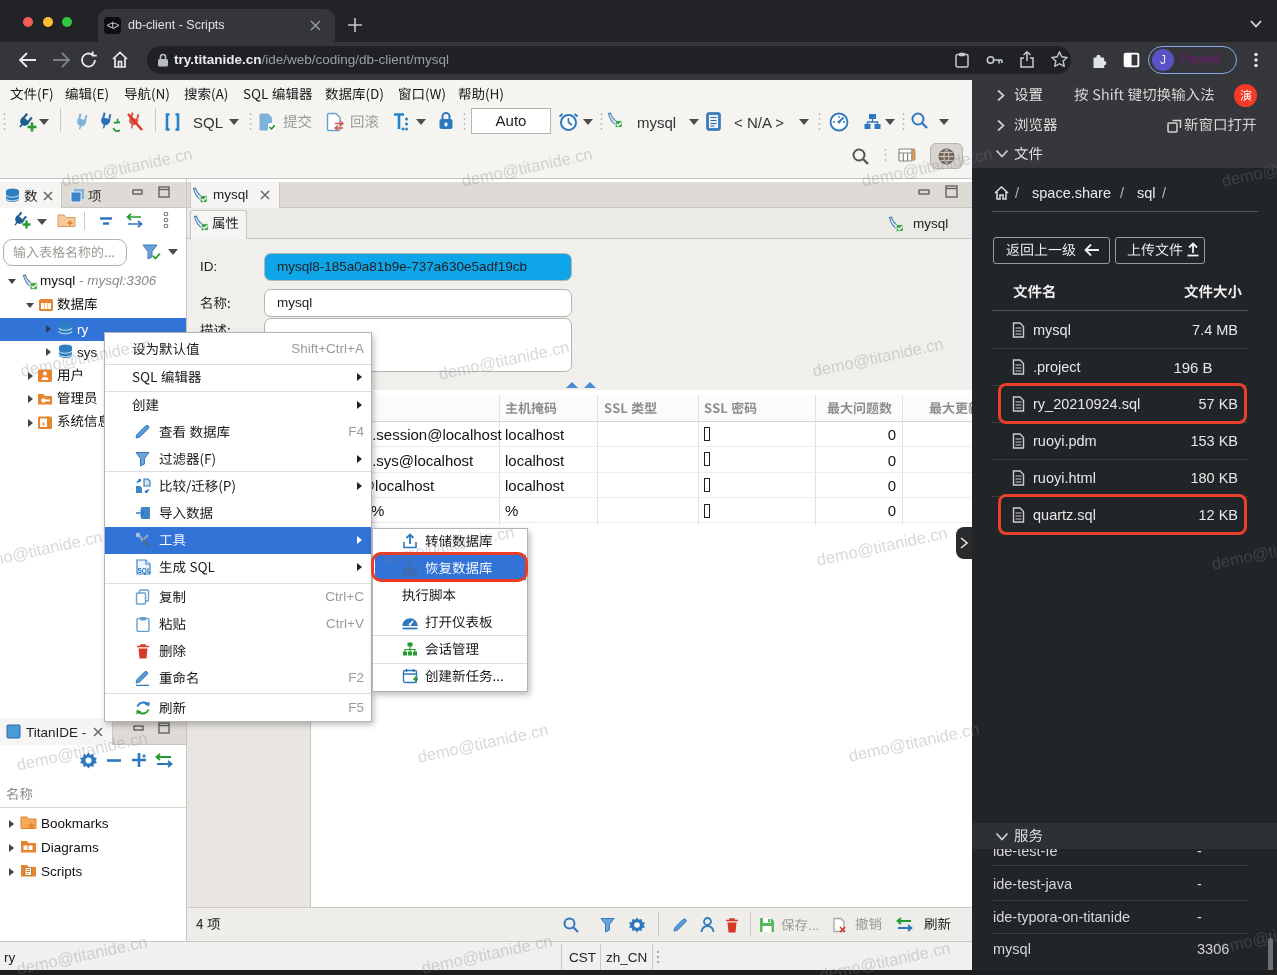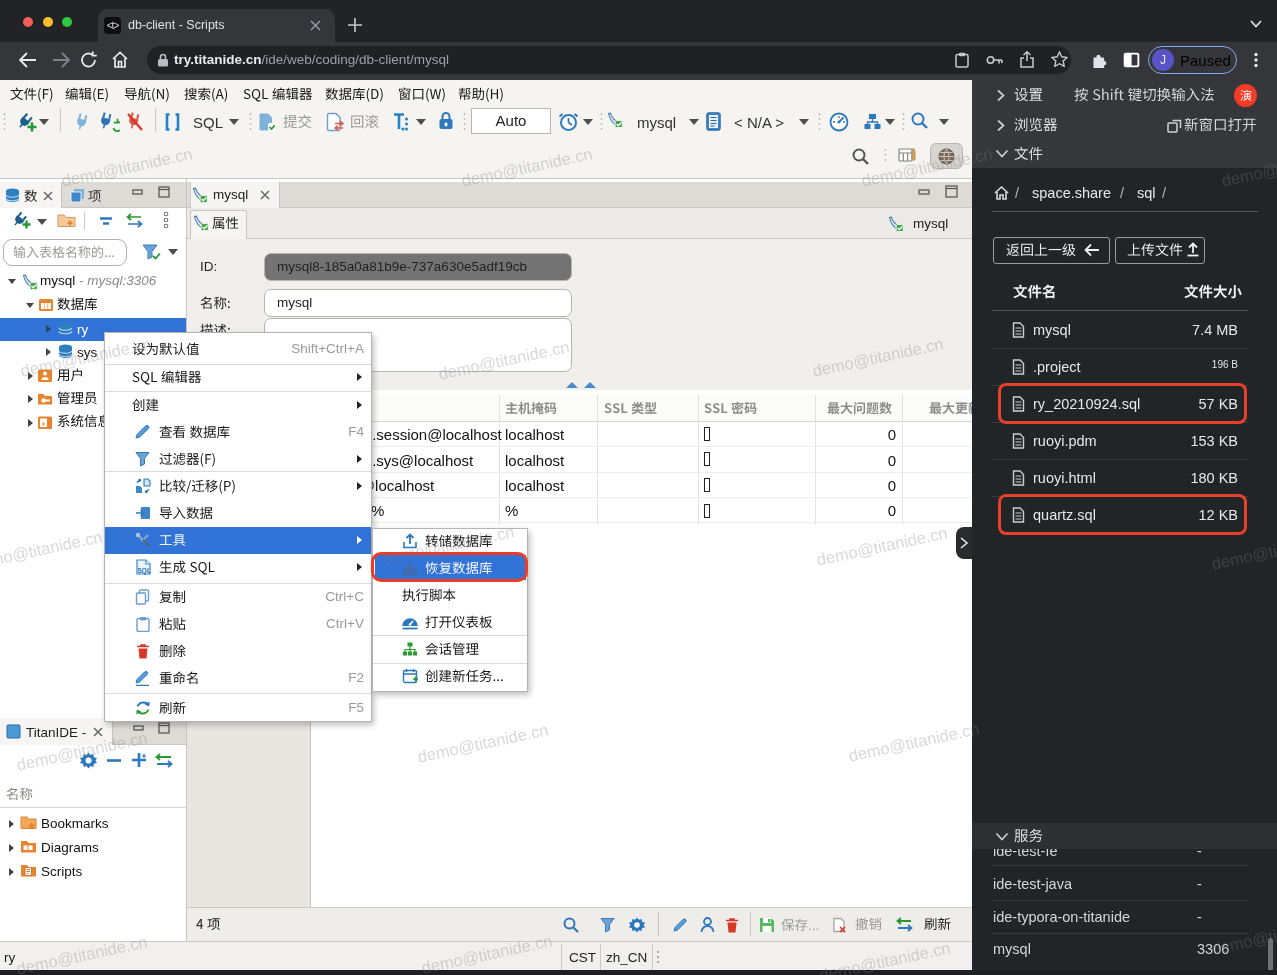--- a/index.html
+++ b/index.html
@@ -60,21 +60,21 @@
   </svg>
 <svg class="ab" style="left:1091px;top:51px" width="17" height="17">
     <path d="M2.5 6.5 h3 a2.1 2.1 0 1 1 4 0 H12 a1.2 1.2 0 0 1 1.2 1.2 v2.4 a2.1 2.1 0 1 1 0 4.2 v2.5 a1.2 1.2 0 0 1 -1.2 1.2 H3.7 a1.2 1.2 0 0 1 -1.2 -1.2 Z" fill="#dfe2e6"></path>
   </svg>
 <svg class="ab" style="left:1123px;top:52px" width="17" height="16">
     <rect x="0.7" y="0.7" width="15.6" height="14.6" rx="2.2" fill="#fff"></rect>
     <rect x="8.6" y="2.6" width="5.8" height="10.8" fill="#35363a"></rect>
   </svg>
 <div class="ab" style="left:1148px;top:46px;width:89px;height:28px;border:1.5px solid #7fa9f0;border-radius:14px"></div>
 <div class="ab" style="left:1152px;top:49px;width:22px;height:22px;border-radius:11px;background:#5a52c7;color:#eee;font-size:12px;text-align:center;line-height:22px">J</div>
-<div class="ab" style="left:1180px;top:52px;font-size:15px;color:#000000">Paused</div>
+<div class="ab" style="left:1180px;top:52px;font-size:12px;color:#701a75">Paused</div>
 <svg class="ab" style="left:1254px;top:52px" width="4" height="16">
     <circle cx="2" cy="2.5" r="1.7" fill="#e8eaed"></circle>
     <circle cx="2" cy="8" r="1.7" fill="#e8eaed"></circle>
     <circle cx="2" cy="13.5" r="1.7" fill="#e8eaed"></circle>
   </svg>
 <div class="ab" style="left:0;top:80px;width:972px;height:98px;background:#f6f4f1"></div>
 <div class="ab" style="left:10px;top:86px">
     <svg width="44" height="17" viewBox="0 0 44 17">
       <g fill="#1a1a1a" transform="matrix(0.01350,0,0,-0.01350,0,13)">
         <use href="#g6587" x="0"></use>
@@ -652,21 +652,21 @@
     </svg>
   </div>
 <svg class="ab" style="left:888px;top:216px;" width="16" height="16" viewBox="0 0 16 16">
     <path d="M1.5 1.5 C2.5 6.5 5 10.5 9.5 13.5 L11.5 10.5 C7.5 8.5 4.5 5 3.5 1.2 Z M11.5 10.5 L14.5 12.5" stroke="#4a7fae" stroke-width="1.1" fill="#d9e7f3"></path>
     <rect x="8.2" y="8.6" width="7" height="7" rx="1.2" fill="#3da344" stroke="#fff" stroke-width="0.8"></rect>
     <path d="M9.6 12 l1.7 1.8 l3 -3.2" stroke="#fff" stroke-width="1.4" fill="none"></path>
   </svg>
 <div class="ab" style="left:913px;top:216px;font-size:13.5px;color:#222">mysql</div>
 <div class="ab" style="left:187px;top:239px;width:785px;height:151px;background:#f1efec"></div>
 <div class="ab" style="left:200px;top:259px;font-size:13.5px;color:#222">ID:</div>
-<div class="ab" style="left:264px;top:253px;width:308px;height:28px;background:#737373;border:1px solid #b8b4b0;border-radius:7px;font-size:13.5px;color:#222;line-height:26px;padding-left:12px">mysql8-185a0a81b9e-737a630e5adf19cb</div>
+<div class="ab" style="left:264px;top:253px;width:308px;height:28px;background:#0ea5e9;border:1px solid #b8b4b0;border-radius:7px;font-size:13.5px;color:#222;line-height:26px;padding-left:12px">mysql8-185a0a81b9e-737a630e5adf19cb</div>
 <div class="ab" style="left:200px;top:295px">
     <svg width="31" height="17" viewBox="0 0 31 17">
       <g fill="#222" transform="matrix(0.01350,0,0,-0.01350,0,13)">
         <use href="#g540D" x="0"></use>
         <use href="#g79F0" x="1000"></use>
         <use href="#g003A" x="2000"></use>
       </g>
     </svg>
   </div>
 <div class="ab" style="left:264px;top:289px;width:308px;height:28px;background:#fff;border:1px solid #b8b4b0;border-radius:7px;font-size:13.5px;color:#222;line-height:26px;padding-left:12px">mysql</div>
@@ -987,21 +987,21 @@
     <path d="M3.5 6 h6 M3.5 9 h6 M3.5 12 h6" stroke="#cdcdcd" stroke-width="1.1"></path>
   </svg>
 <div class="ab" style="left:1033px;top:322px;font-size:14.5px;color:#e6e6e6">mysql</div>
 <div class="ab" style="left:1148px;top:322px;width:90px;font-size:14.5px;color:#e6e6e6;text-align:right">7.4 MB</div>
 <div class="ab" style="left:992px;top:348px;width:256px;height:1px;background:#3a3d40"></div>
 <svg class="ab" style="left:1012px;top:359px" width="13" height="16">
     <path d="M1.5 1 H8 L11.5 4.5 V15 H1.5 Z" stroke="#cdcdcd" stroke-width="1.4" fill="none"></path>
     <path d="M3.5 6 h6 M3.5 9 h6 M3.5 12 h6" stroke="#cdcdcd" stroke-width="1.1"></path>
   </svg>
 <div class="ab" style="left:1033px;top:359px;font-size:14.5px;color:#e6e6e6">.project</div>
-<div class="ab" style="left:1148px;top:359px;width:90px;font-size:10px;color:#e6e6e6;text-align:right">196 B</div>
+<div class="ab" style="left:1148px;top:359px;width:90px;font-size:15px;color:#e6e6e6;text-align:center">196 B</div>
 <div class="ab" style="left:992px;top:385px;width:256px;height:1px;background:#3a3d40"></div>
 <svg class="ab" style="left:1012px;top:396px" width="13" height="16">
     <path d="M1.5 1 H8 L11.5 4.5 V15 H1.5 Z" stroke="#cdcdcd" stroke-width="1.4" fill="none"></path>
     <path d="M3.5 6 h6 M3.5 9 h6 M3.5 12 h6" stroke="#cdcdcd" stroke-width="1.1"></path>
   </svg>
 <div class="ab" style="left:1033px;top:396px;font-size:14.5px;color:#e6e6e6">ry_20210924.sql</div>
 <div class="ab" style="left:1148px;top:396px;width:90px;font-size:14.5px;color:#e6e6e6;text-align:right">57 KB</div>
 <div class="ab" style="left:992px;top:422px;width:256px;height:1px;background:#3a3d40"></div>
 <svg class="ab" style="left:1012px;top:433px" width="13" height="16">
     <path d="M1.5 1 H8 L11.5 4.5 V15 H1.5 Z" stroke="#cdcdcd" stroke-width="1.4" fill="none"></path>

